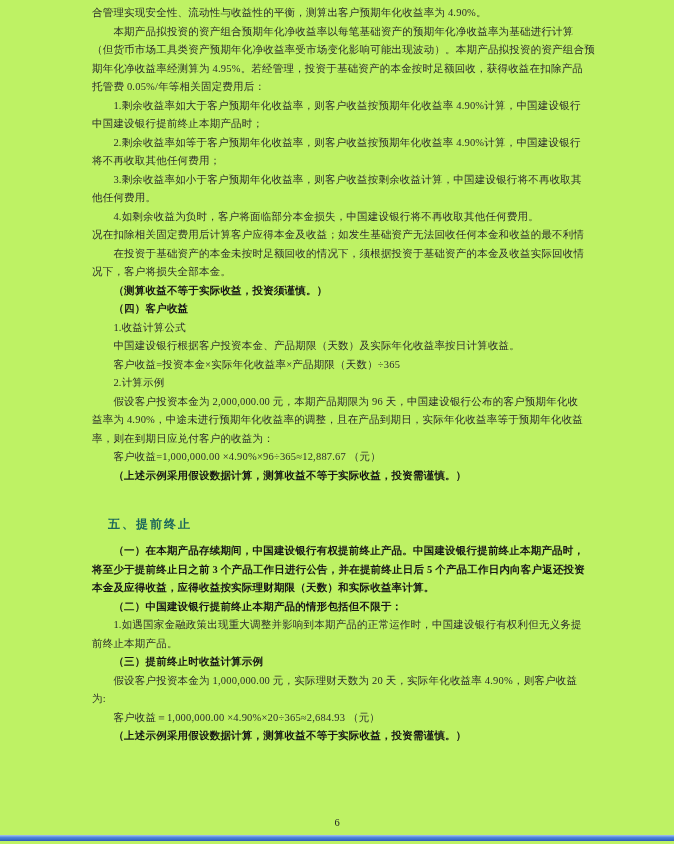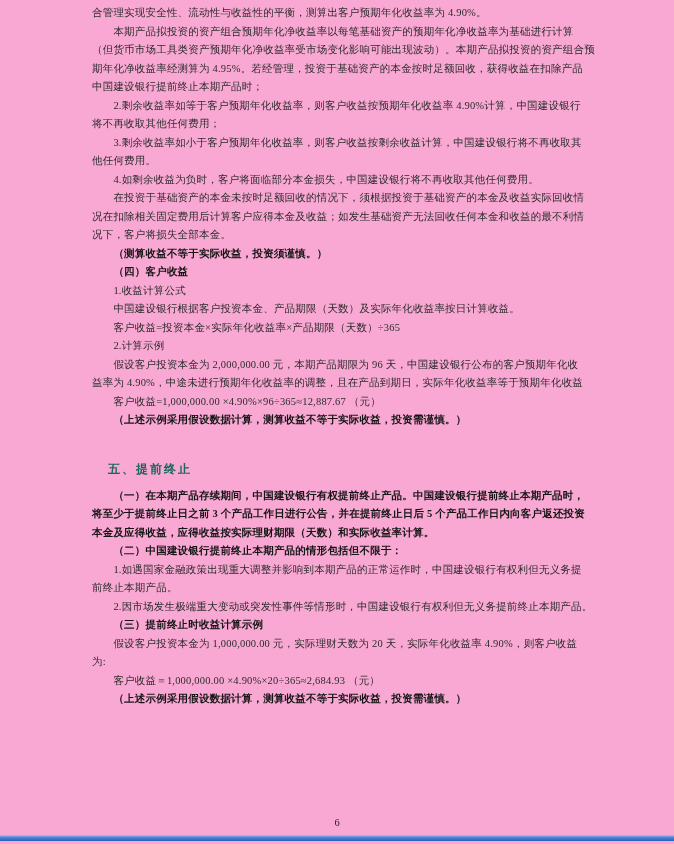--- a/index.html
+++ b/index.html
@@ -1,21 +1,21 @@
 <!DOCTYPE html>
 <html><head>
 <meta charset="utf-8">
 <style>
   html, body { margin: 0; padding: 0; background: #e8e8e8; }
   .page {
     position: relative;
     width: 674px;
     height: 844px;
     margin: 0 auto;
-    background: #f9a8d4;
+    background: #bef264;
     overflow: hidden;
     font-family: "Liberation Serif", "DejaVu Serif", serif;
   }
   .doc-body {
     position: absolute;
     left: 92px;
     top: 4px;
     width: 500px;
   }
   .line {
@@ -58,47 +58,49 @@
 </head>
 <body>
 
 <div class="page">
 
   <div class="doc-body" id="doc-body">
       <div class="line normal">合管理实现安全性、流动性与收益性的平衡，测算出客户预期年化收益率为 4.90%。</div>
       <div class="line normal">　　本期产品拟投资的资产组合预期年化净收益率以每笔基础资产的预期年化净收益率为基础进行计算</div>
       <div class="line normal">（但货币市场工具类资产预期年化净收益率受市场变化影响可能出现波动）。本期产品拟投资的资产组合预</div>
       <div class="line normal">期年化净收益率经测算为 4.95%。若经管理，投资于基础资产的本金按时足额回收，获得收益在扣除产品</div>
+      <div class="line normal">托管费 0.05%/年等相关固定费用后：</div>
+      <div class="line normal">　　1.剩余收益率如大于客户预期年化收益率，则客户收益按预期年化收益率 4.90%计算，中国建设银行</div>
       <div class="line normal">中国建设银行提前终止本期产品时；</div>
       <div class="line normal">　　2.剩余收益率如等于客户预期年化收益率，则客户收益按预期年化收益率 4.90%计算，中国建设银行</div>
       <div class="line normal">将不再收取其他任何费用；</div>
       <div class="line normal">　　3.剩余收益率如小于客户预期年化收益率，则客户收益按剩余收益计算，中国建设银行将不再收取其</div>
       <div class="line normal">他任何费用。</div>
       <div class="line normal">　　4.如剩余收益为负时，客户将面临部分本金损失，中国建设银行将不再收取其他任何费用。</div>
+      <div class="line normal">况在扣除相关固定费用后计算客户应得本金及收益；如发生基础资产无法回收任何本金和收益的最不利情</div>
       <div class="line normal">　　在投资于基础资产的本金未按时足额回收的情况下，须根据投资于基础资产的本金及收益实际回收情</div>
-      <div class="line normal">况在扣除相关固定费用后计算客户应得本金及收益；如发生基础资产无法回收任何本金和收益的最不利情</div>
       <div class="line normal">况下，客户将损失全部本金。</div>
       <div class="line bold">　　（测算收益不等于实际收益，投资须谨慎。）</div>
       <div class="line bold">　　（四）客户收益</div>
       <div class="line normal">　　1.收益计算公式</div>
       <div class="line normal">　　中国建设银行根据客户投资本金、产品期限（天数）及实际年化收益率按日计算收益。</div>
       <div class="line normal">　　客户收益=投资本金×实际年化收益率×产品期限（天数）÷365</div>
       <div class="line normal">　　2.计算示例</div>
       <div class="line normal">　　假设客户投资本金为 2,000,000.00 元，本期产品期限为 96 天，中国建设银行公布的客户预期年化收</div>
       <div class="line normal">益率为 4.90%，中途未进行预期年化收益率的调整，且在产品到期日，实际年化收益率等于预期年化收益</div>
+      <div class="line normal">率，则在到期日应兑付客户的收益为：</div>
       <div class="line normal">　　客户收益=1,000,000.00 ×4.90%×96÷365≈12,887.67 （元）</div>
       <div class="line bold">　　（上述示例采用假设数据计算，测算收益不等于实际收益，投资需谨慎。）</div>
       <div class="line heading" style="color: rgb(27, 102, 92);">五、提前终止</div>
       <div class="line bold">　　（一）在本期产品存续期间，中国建设银行有权提前终止产品。中国建设银行提前终止本期产品时，</div>
       <div class="line bold">将至少于提前终止日之前 3 个产品工作日进行公告，并在提前终止日后 5 个产品工作日内向客户返还投资</div>
       <div class="line bold">本金及应得收益，应得收益按实际理财期限（天数）和实际收益率计算。</div>
       <div class="line bold">　　（二）中国建设银行提前终止本期产品的情形包括但不限于：</div>
       <div class="line normal">　　1.如遇国家金融政策出现重大调整并影响到本期产品的正常运作时，中国建设银行有权利但无义务提</div>
       <div class="line normal">前终止本期产品。</div>
-      <div class="line normal">　　2.因市场发生极端重大变动或突发性事件等情形时，中国建设银行有权利但无义务提前终止本期产品。</div>
       <div class="line bold">　　（三）提前终止时收益计算示例</div>
       <div class="line normal">　　假设客户投资本金为 1,000,000.00 元，实际理财天数为 20 天，实际年化收益率 4.90%，则客户收益</div>
       <div class="line normal">为:</div>
       <div class="line normal">　　客户收益＝1,000,000.00 ×4.90%×20÷365≈2,684.93 （元）</div>
       <div class="line bold">　　（上述示例采用假设数据计算，测算收益不等于实际收益，投资需谨慎。）</div>
     </div>
 
   <div class="page-number">6</div>
 
   <div class="footer-bar" id="footer-bar" style="background: linear-gradient(rgb(167, 196, 238) 0%, rgb(79, 134, 221) 40%, rgb(42, 92, 184) 100%);"></div>

